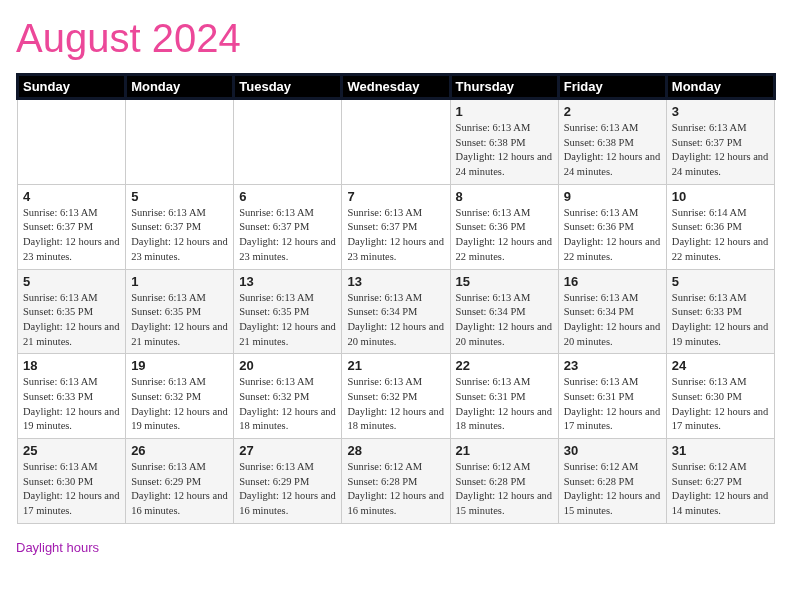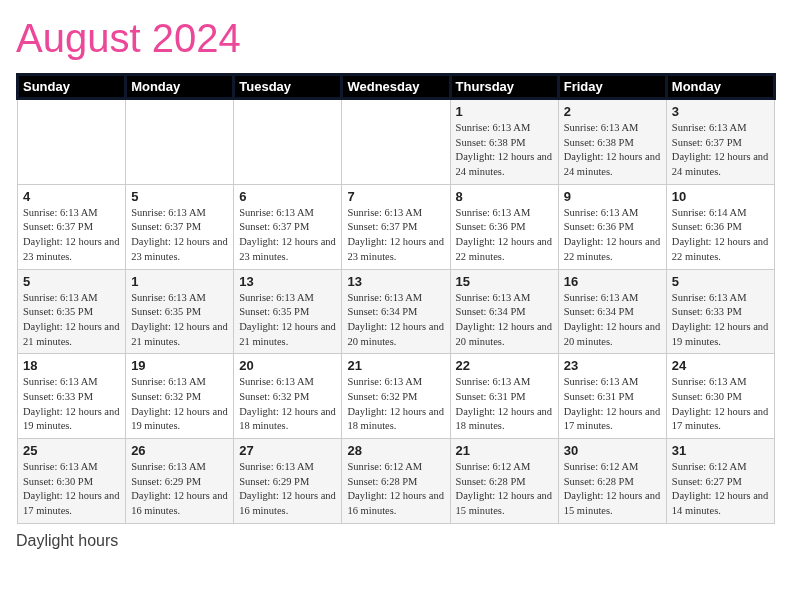--- a/index.html
+++ b/index.html
@@ -90,23 +90,23 @@
     .day-info {
       font-size: 10.5px;
       color: #333;
       line-height: 1.4;
       font-family: Liberation Serif, serif;
     }
     .empty-cell {
       background: #fff !important;
     }
     .footer-note {
-      margin-top: 8px;
-      font-size: 16px;
-      color: #404040;
+      margin-top: 16px;
+      font-size: 13px;
+      color: #a21caf;
     }
   </style>
 </head>
 <body>
 
 <div class="header-area">
   <div class="title-area">
     <div class="month-title">August 2024</div>
   </div>
 </div>

